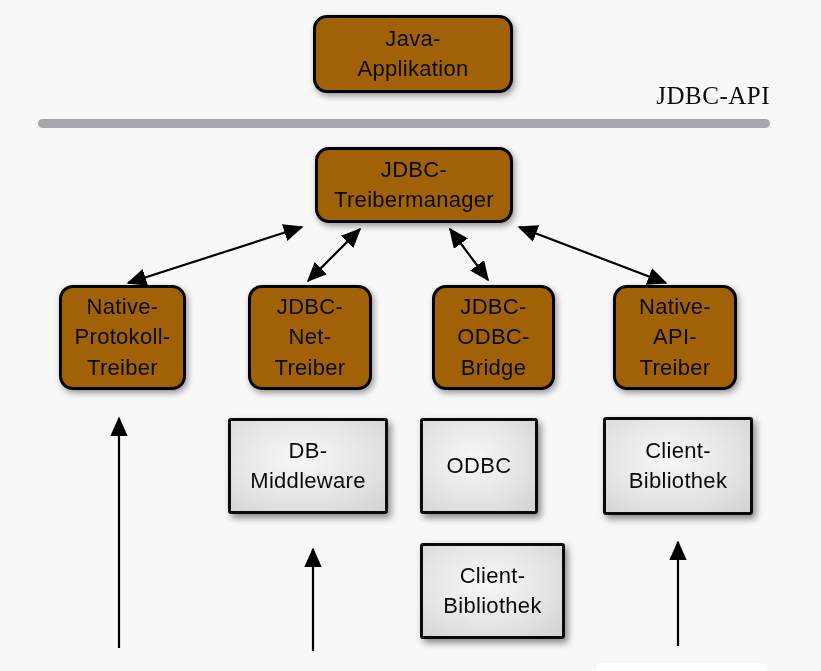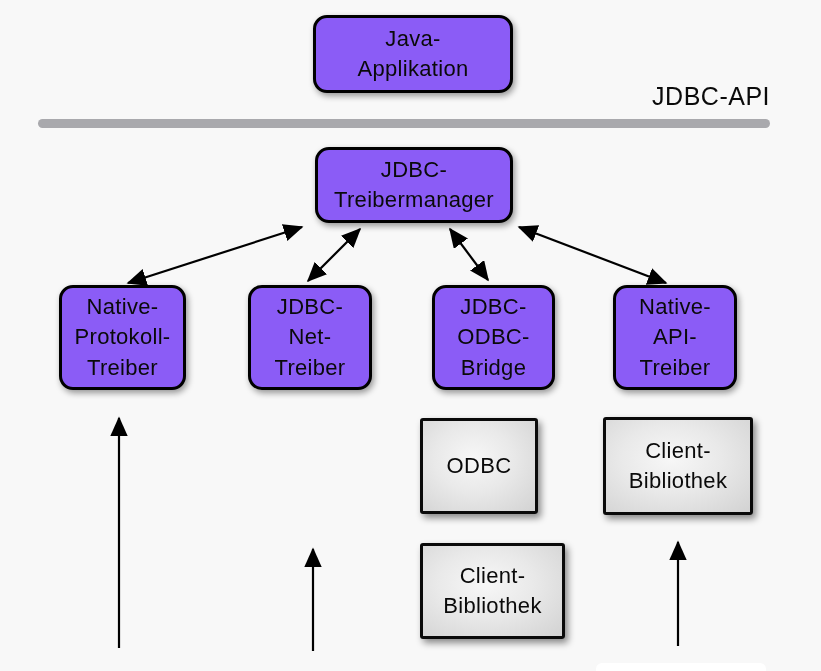--- a/index.html
+++ b/index.html
@@ -24,21 +24,21 @@
     box-sizing: border-box;
     color: #0a0a0a;
   }
   .node .lbl {
     white-space: pre-line;
     font-size: 22px;
     line-height: 1.38;
     letter-spacing: 0.3px;
   }
   .white-node {
-    background: #8b5cf6;
+    background: #a16207;
     border: 3.5px solid #000;
     border-radius: 14px;
     box-shadow: 2px 3px 6px rgba(0,0,0,0.40);
   }
   .gray-node {
     background: radial-gradient(ellipse at 45% 42%, #f7f7f7 0%, #e9e9e9 45%, #d2d2d2 100%);
     border: 3.5px solid #0a0a0a;
     border-radius: 3px;
     box-shadow: 3px 4px 7px rgba(0,0,0,0.45);
   }
@@ -53,20 +53,21 @@
   }
   .api-label {
     position: absolute;
     left: 560px;
     top: 82px;
     width: 210px;
     text-align: right;
     font-size: 25px;
     letter-spacing: 0.5px;
     color: #0a0a0a;
+    font-family: Liberation Serif, serif;
   }
   .arrow-layer {
     position: absolute;
     left: 0;
     top: 0;
     pointer-events: none;
   }
   .partial-box {
     position: absolute;
     left: 596px;
@@ -140,20 +141,24 @@
 ODBC-
 Bridge</span>
   </div>
 
   <div class="node white-node" id="n-nativeapi">
     <span class="lbl">Native-
 API-
 Treiber</span>
   </div>
 
+  <div class="node gray-node" id="n-middle">
+    <span class="lbl">DB-
+Middleware</span>
+  </div>
 
   <div class="node gray-node" id="n-odbc">
     <span class="lbl">ODBC</span>
   </div>
 
   <div class="node gray-node" id="n-clientr">
     <span class="lbl">Client-
 Bibliothek</span>
   </div>
 

